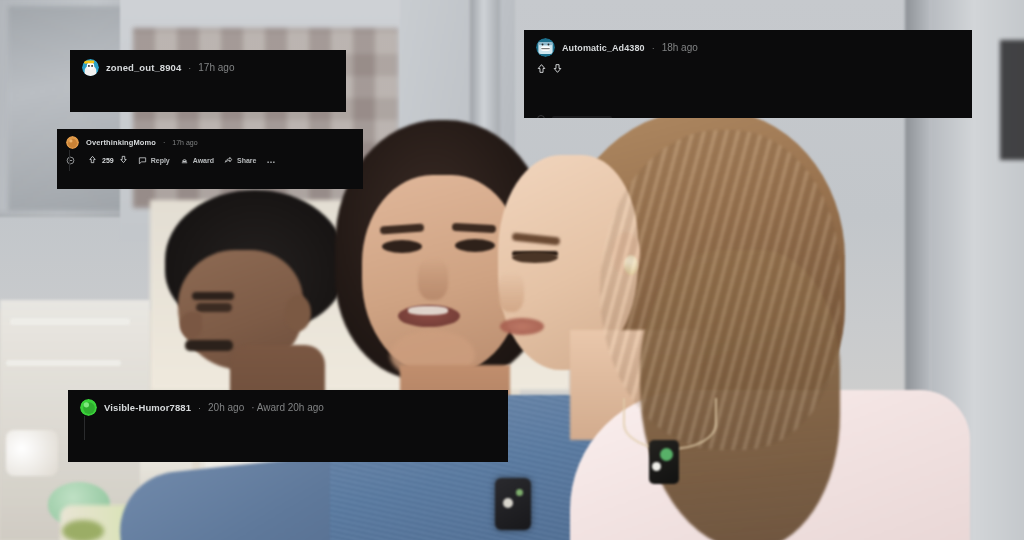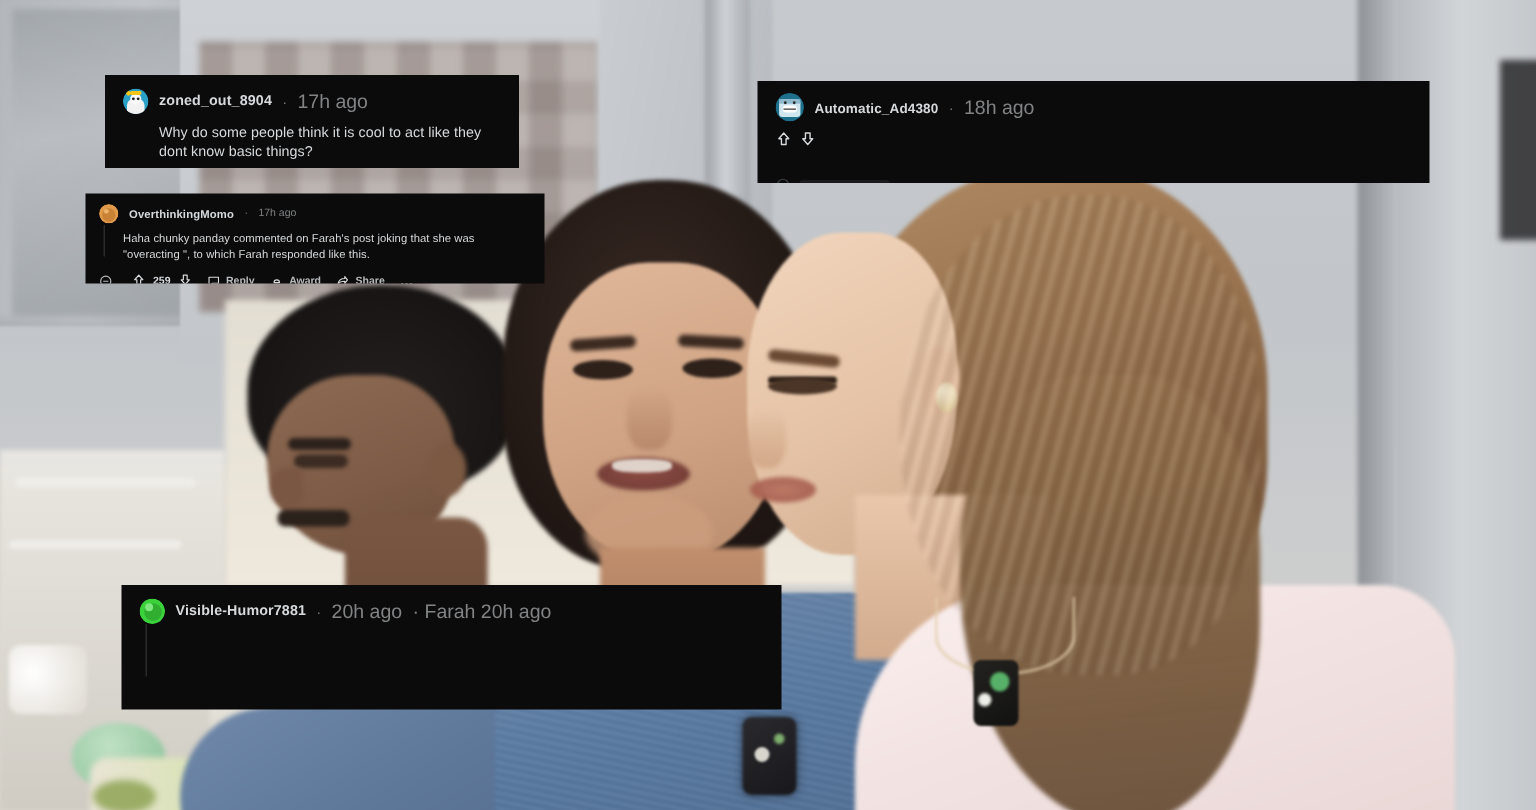--- a/index.html
+++ b/index.html
@@ -379,21 +379,21 @@
   }
   .avatar svg { display:block; width:100%; height:100%; }
   .uname {
     font-size: 9.5px;
     font-weight: bold;
     color: #d7dadc;
     letter-spacing: .1px;
     white-space: nowrap;
   }
   .meta {
-    font-size: 13px;
+    font-size: 10px;
     color: #818384;
     white-space: nowrap;
   }
   .dot { color:#818384; font-size:9px; }
   .body {
     font-size: 9.5px;
     line-height: 1.42;
     color: #d7dadc;
     margin-top: 6px;
     margin-left: 24px;
@@ -415,23 +415,23 @@
     white-space: nowrap;
   }
   .act svg { display: block; }
   .votes { display:flex; align-items:center; gap:5px; }
   .score { font-size: 9px; font-weight: bold; color:#d7dadc; }
   .dots-btn { font-size: 11px; color:#b8bbbd; letter-spacing:1px; line-height:6px; }
   .collapse { margin-right: 3px; display:flex; align-items:center; }
 
   
   #card-zoned     { left: 70px;  top: 50px;  width: 276px; height: 62px; }
-  #card-automatic { left: 505px; top: 30px;  width: 448px; height: 68px; margin-top: 24px; }
+  #card-automatic { left: 524px; top: 30px;  width: 448px; height: 88px; }
   #card-overthink { left: 57px;  top: 129px; width: 306px; height: 60px; padding: 7px 9px 6px 9px; }
-  #card-visible   { left: 81px;  top: 390px; width: 440px; height: 83px; }
+  #card-visible   { left: 68px;  top: 390px; width: 440px; height: 72px; }
 
   #card-overthink .uname { font-size: 7.5px; }
   #card-overthink .meta  { font-size: 7px; }
   #card-overthink .body  { font-size: 7.5px; margin-left: 16px; margin-top: 5px; line-height: 1.45; }
   #card-overthink .actions { font-size: 7px; gap: 10px; margin-top: 6px; }
   #card-overthink .avatar { width: 13px; height: 13px; }
   #card-overthink .score { font-size: 7px; }
 
   #card-automatic .uname { font-size: 9px; }
   #card-automatic .body  { margin-left: 22px; }
@@ -537,21 +537,20 @@
           <circle cx="13" cy="13" r="1.8" fill="#222"></circle>
           <circle cx="19" cy="13" r="1.8" fill="#222"></circle>
           <rect x="9" y="3" width="14" height="5" rx="2" fill="#f5c518"></rect>
           <circle cx="7" cy="6" r="3" fill="#f5c518"></circle>
         </svg>
       </span>
       <span class="uname">zoned_out_8904</span>
       <span class="dot">·</span>
       <span class="meta">17h ago</span>
     </div>
-    <div class="body">Why do some people think it is cool to act like they dont know basic things?</div>
 
   </div>
 
   <div class="card" id="card-automatic">
     <div class="card-head">
       <span class="avatar" style="width:19px;height:19px;">
         <svg viewBox="0 0 32 32" aria-hidden="true">
           <circle cx="16" cy="16" r="16" fill="#1d6f8c"></circle>
           <rect x="4" y="7" width="24" height="20" rx="4" fill="#cfe6ef"></rect>
           <rect x="4" y="7" width="24" height="5" fill="#8fb9cc"></rect>
@@ -597,21 +596,20 @@
         <svg viewBox="0 0 32 32" aria-hidden="true">
           <circle cx="16" cy="16" r="16" fill="#e09a4a"></circle>
           <circle cx="16" cy="18" r="11" fill="#c98236"></circle>
           <circle cx="12" cy="12" r="4" fill="#edb36b"></circle>
         </svg>
       </span>
       <span class="uname">OverthinkingMomo</span>
       <span class="dot" style="font-size:7px;">·</span>
       <span class="meta">17h ago</span>
     </div>
-    <div class="body">Haha chunky panday commented on Farah's post joking that she was "overacting ", to which Farah responded like this.</div>
     <div class="actions">
       <span class="collapse">
         <svg width="9" height="9" viewBox="0 0 20 20" fill="none" stroke="#b8bbbd" stroke-width="1.7">
           <circle cx="10" cy="10" r="7.5"></circle>
             <path d="M6.2 10h7.6"></path>
         </svg>
       </span>
       <span class="votes">
         <span>
           <svg width="9" height="9" viewBox="0 0 20 20" fill="none" stroke="#d7dadc" stroke-width="1.8" stroke-linejoin="round">
@@ -655,18 +653,18 @@
       <span class="avatar">
         <svg viewBox="0 0 32 32" aria-hidden="true">
           <circle cx="16" cy="16" r="16" fill="#3ad13a"></circle>
           <circle cx="17" cy="17" r="11" fill="#2fae2f"></circle>
           <circle cx="12" cy="11" r="5" fill="#7ee87e"></circle>
         </svg>
       </span>
       <span class="uname">Visible-Humor7881</span>
       <span class="dot">·</span>
       <span class="meta">20h ago</span>
-      <span class="meta">· Farah 20h ago</span>
+      <span class="meta">· Award 20h ago</span>
     </div>
 
   </div>
 
 </div>
 
 </body></html>

